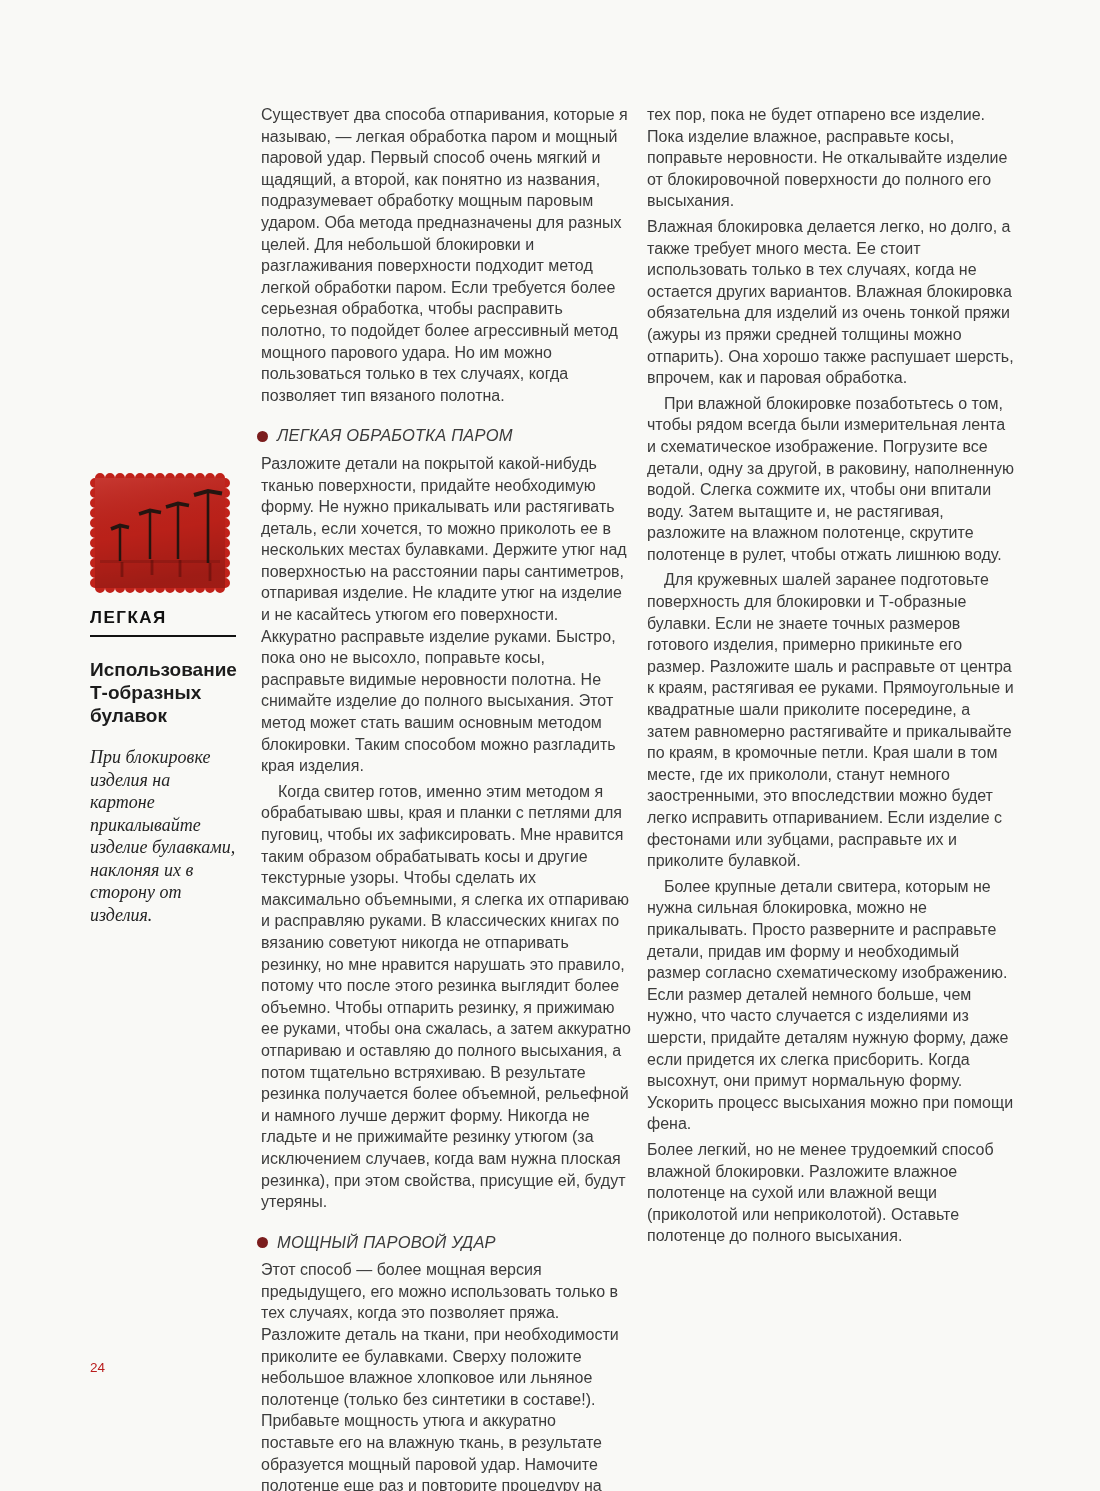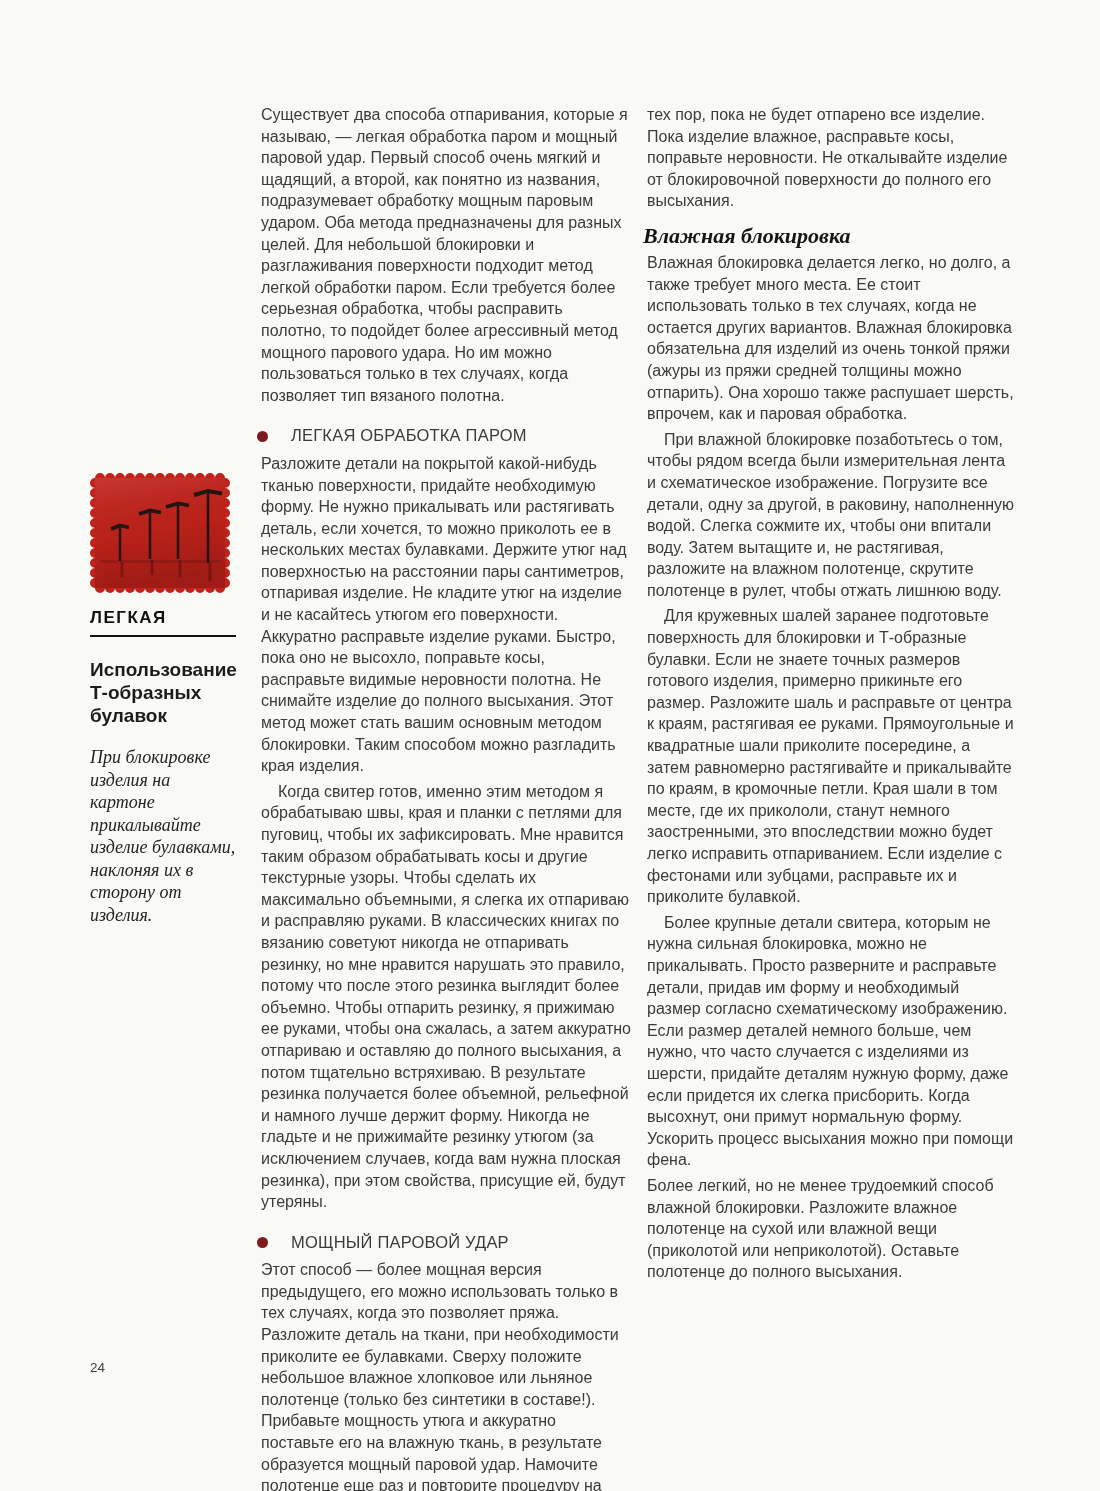--- a/index.html
+++ b/index.html
@@ -19,23 +19,23 @@
   .col p{margin:4px;}
   p.indent{text-indent:17px;}
   h2.section{
     font-family:"Liberation Serif","DejaVu Serif",serif;
     font-style:italic;font-weight:bold;
     font-size:22px;line-height:25px;
     color:#151515;margin:0 0 4px 0;
   }
   h2.section.mid{margin-top:11px;}
   .subhead{
-    display:flex;align-items:center;gap:23px;
+    display:flex;align-items:center;gap:9px;
     margin:19px 0 6px 0;
-    font-size:16.5px;letter-spacing:0.2px;color:#3b3b3b;
+    font-size:16.5px;letter-spacing:0.2px;color:#3b3b3b;font-style:italic;
   }
   .bullet{width:11px;height:11px;border-radius:50%;flex:0 0 auto;}
   
   .sidebar{position:absolute;left:90px;top:473px;width:146px;}
   .tip-image{display:block;width:140px;height:120px;}
   .tip-label{
     margin-top:15px;
     font-weight:bold;font-size:17px;letter-spacing:1.5px;color:#121212;
   }
   .tip-rule{border:none;border-top:2.5px solid #121212;margin:7px 0 21px 0;}
@@ -44,21 +44,21 @@
     font-weight:bold;font-size:19px;line-height:23px;color:#1c1c1c;
   }
   .tip-text{
     margin:0;
     font-family:"Liberation Serif","DejaVu Serif",serif;
     font-style:italic;font-size:18px;line-height:22.5px;color:#242424;
   }
   
   .page-number{
     position:absolute;left:90px;top:1360px;
-    font-size:13.5px;color:#404040;text-align:right;
+    font-size:13.5px;color:#b91c1c;text-align:right;
   }
 </style>
 </head>
 <body>
 
 <div class="page">
 
   <aside class="sidebar">
     <svg class="tip-image" viewBox="0 0 140 120" aria-hidden="true">
       <defs>
@@ -112,21 +112,20 @@
     <div class="subhead">
       <span class="bullet" style="background: rgb(123, 29, 29);"></span>
       <span>МОЩНЫЙ ПАРОВОЙ УДАР</span>
     </div>
     <p>Этот способ — более мощная версия предыдущего, его можно использовать только в тех случаях, когда это позволяет пряжа. Разложите деталь на ткани, при необходимости приколите ее булавками. Сверху положите небольшое влажное хлопковое или льняное полотенце (только без синтетики в составе!). Прибавьте мощность утюга и аккуратно поставьте его на влажную ткань, в результате образуется мощный паровой удар. Намочите полотенце еще раз и повторите процедуру на другом участке, продолжайте до</p>
   </div>
 
   <div class="col col-right">
     <p>тех пор, пока не будет отпарено все изделие. Пока изделие влажное, расправьте косы, поправьте неровности. Не откалывайте изделие от блокировочной поверхности до полного его высыхания.</p>
 
-    <h2 class="section mid">Влажная блокировка</h2>
     <p>Влажная блокировка делается легко, но долго, а также требует много места. Ее стоит использовать только в тех случаях, когда не остается других вариантов. Влажная блокировка обязательна для изделий из очень тонкой пряжи (ажуры из пряжи средней толщины можно отпарить). Она хорошо также распушает шерсть, впрочем, как и паровая обработка.</p>
     <p class="indent">При влажной блокировке позаботьтесь о том, чтобы рядом всегда были измерительная лента и схематическое изображение. Погрузите все детали, одну за другой, в раковину, наполненную водой. Слегка сожмите их, чтобы они впитали воду. Затем вытащите и, не растягивая, разложите на влажном полотенце, скрутите полотенце в рулет, чтобы отжать лишнюю воду.</p>
     <p class="indent">Для кружевных шалей заранее подготовьте поверхность для блокировки и Т-образные булавки. Если не знаете точных размеров готового изделия, примерно прикиньте его размер. Разложите шаль и расправьте от центра к краям, растягивая ее руками. Прямоугольные и квадратные шали приколите посередине, а затем равномерно растягивайте и прикалывайте по краям, в кромочные петли. Края шали в том месте, где их прикололи, станут немного заостренными, это впоследствии можно будет легко исправить отпариванием. Если изделие с фестонами или зубцами, расправьте их и приколите булавкой.</p>
     <p class="indent">Более крупные детали свитера, которым не нужна сильная блокировка, можно не прикалывать. Просто разверните и расправьте детали, придав им форму и необходимый размер согласно схематическому изображению. Если размер деталей немного больше, чем нужно, что часто случается с изделиями из шерсти, придайте деталям нужную форму, даже если придется их слегка присборить. Когда высохнут, они примут нормальную форму. Ускорить процесс высыхания можно при помощи фена.</p>
 
     <p>Более легкий, но не менее трудоемкий способ влажной блокировки. Разложите влажное полотенце на сухой или влажной вещи (приколотой или неприколотой). Оставьте полотенце до полного высыхания.</p>
   </div>
 
   <div class="page-number">24</div>
 

